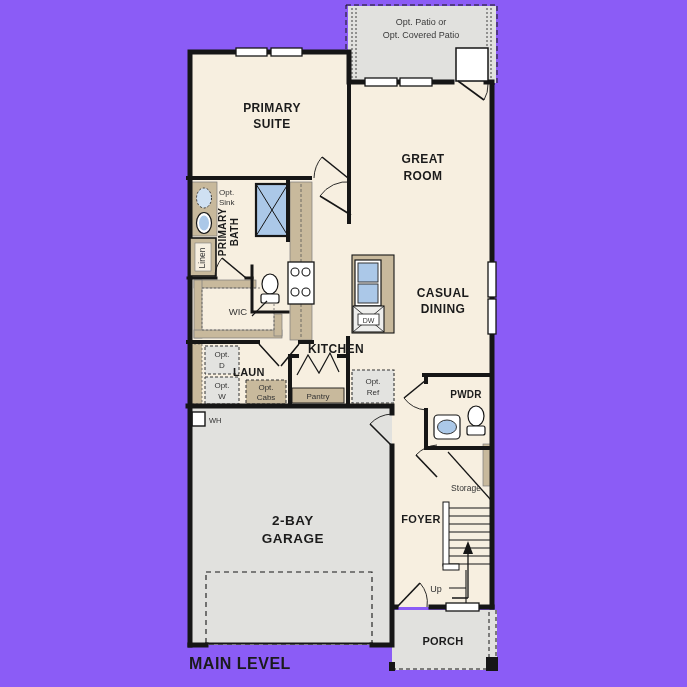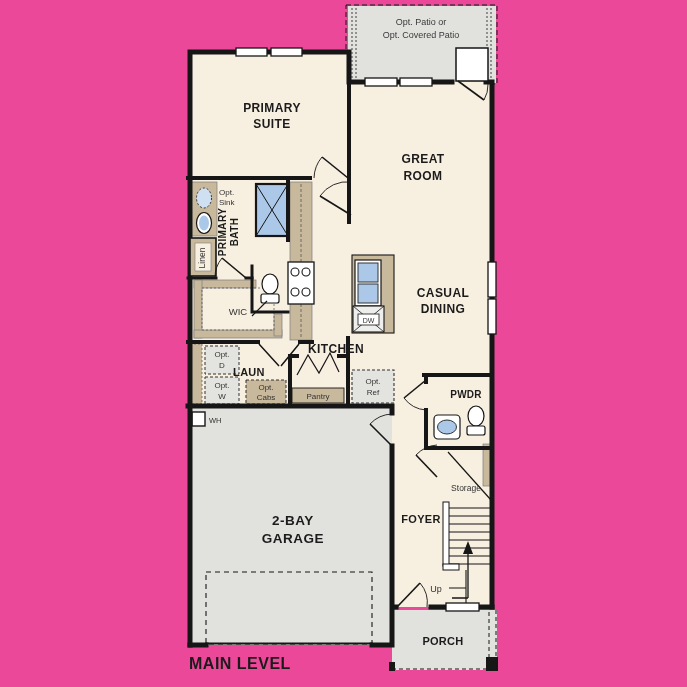--- a/index.html
+++ b/index.html
@@ -1,16 +1,16 @@
 <!DOCTYPE html>
 <html><head>
 <meta charset="utf-8">
 <style>
   html,body{margin:0;padding:0;background:#ffffff;}
-  .stage{width:687px;height:687px;position:relative;background:#ec4899;overflow:hidden;}
+  .stage{width:687px;height:687px;position:relative;background:#8b5cf6;overflow:hidden;}
   text{font-family:"Liberation Sans", sans-serif;fill:#1b1b1b;}
   .room-label{font-size:12px;font-weight:bold;text-anchor:middle;letter-spacing:.4px;}
   .room-label-lg{font-size:13.5px;font-weight:bold;text-anchor:middle;letter-spacing:.5px;}
   .room-label-md{font-size:11px;font-weight:bold;text-anchor:middle;letter-spacing:.3px;}
   .room-label-sm{font-size:10px;font-weight:bold;text-anchor:middle;letter-spacing:.2px;}
   .small-label{font-size:8px;text-anchor:middle;fill:#333;}
   .small-label-start{font-size:8px;text-anchor:start;fill:#333;}
   .tiny-label{font-size:7px;text-anchor:middle;fill:#333;}
   .note-label{font-size:9px;text-anchor:middle;fill:#3a3a3a;}
   .title-label{font-size:16px;font-weight:bold;text-anchor:start;letter-spacing:.5px;}

